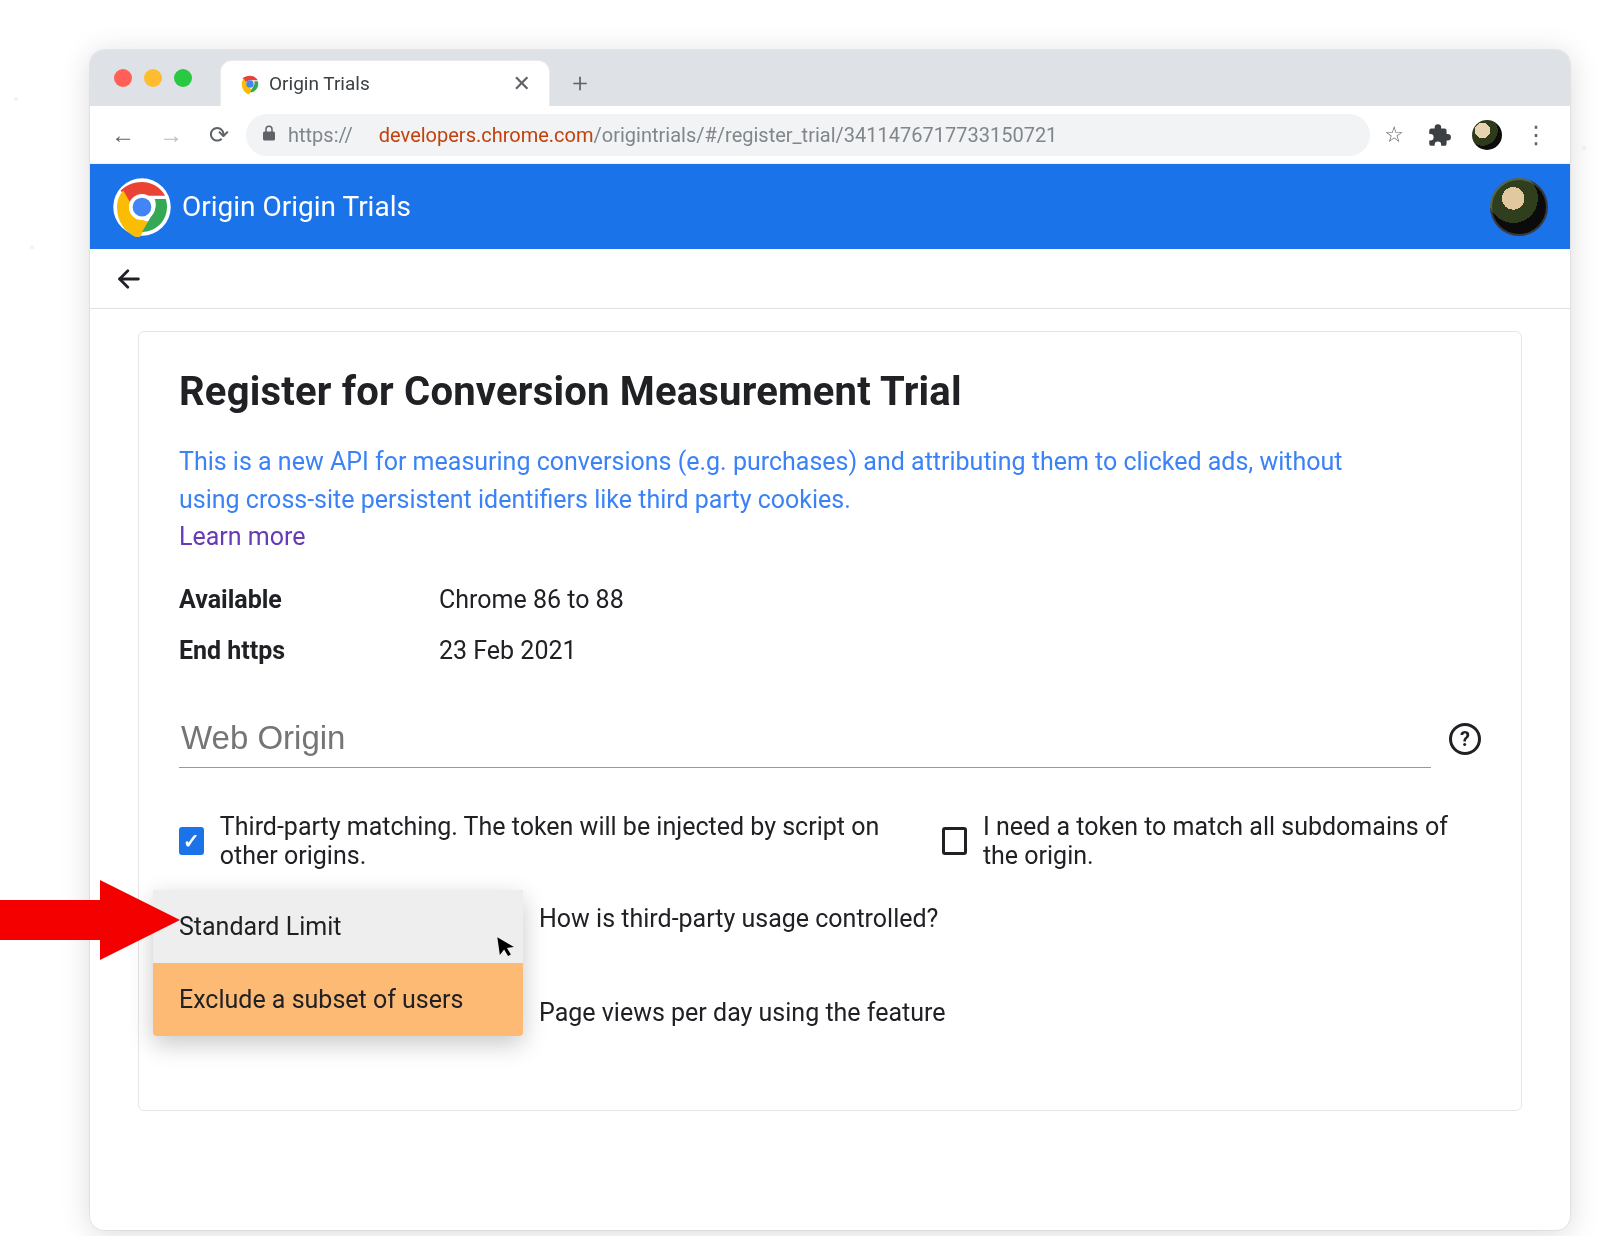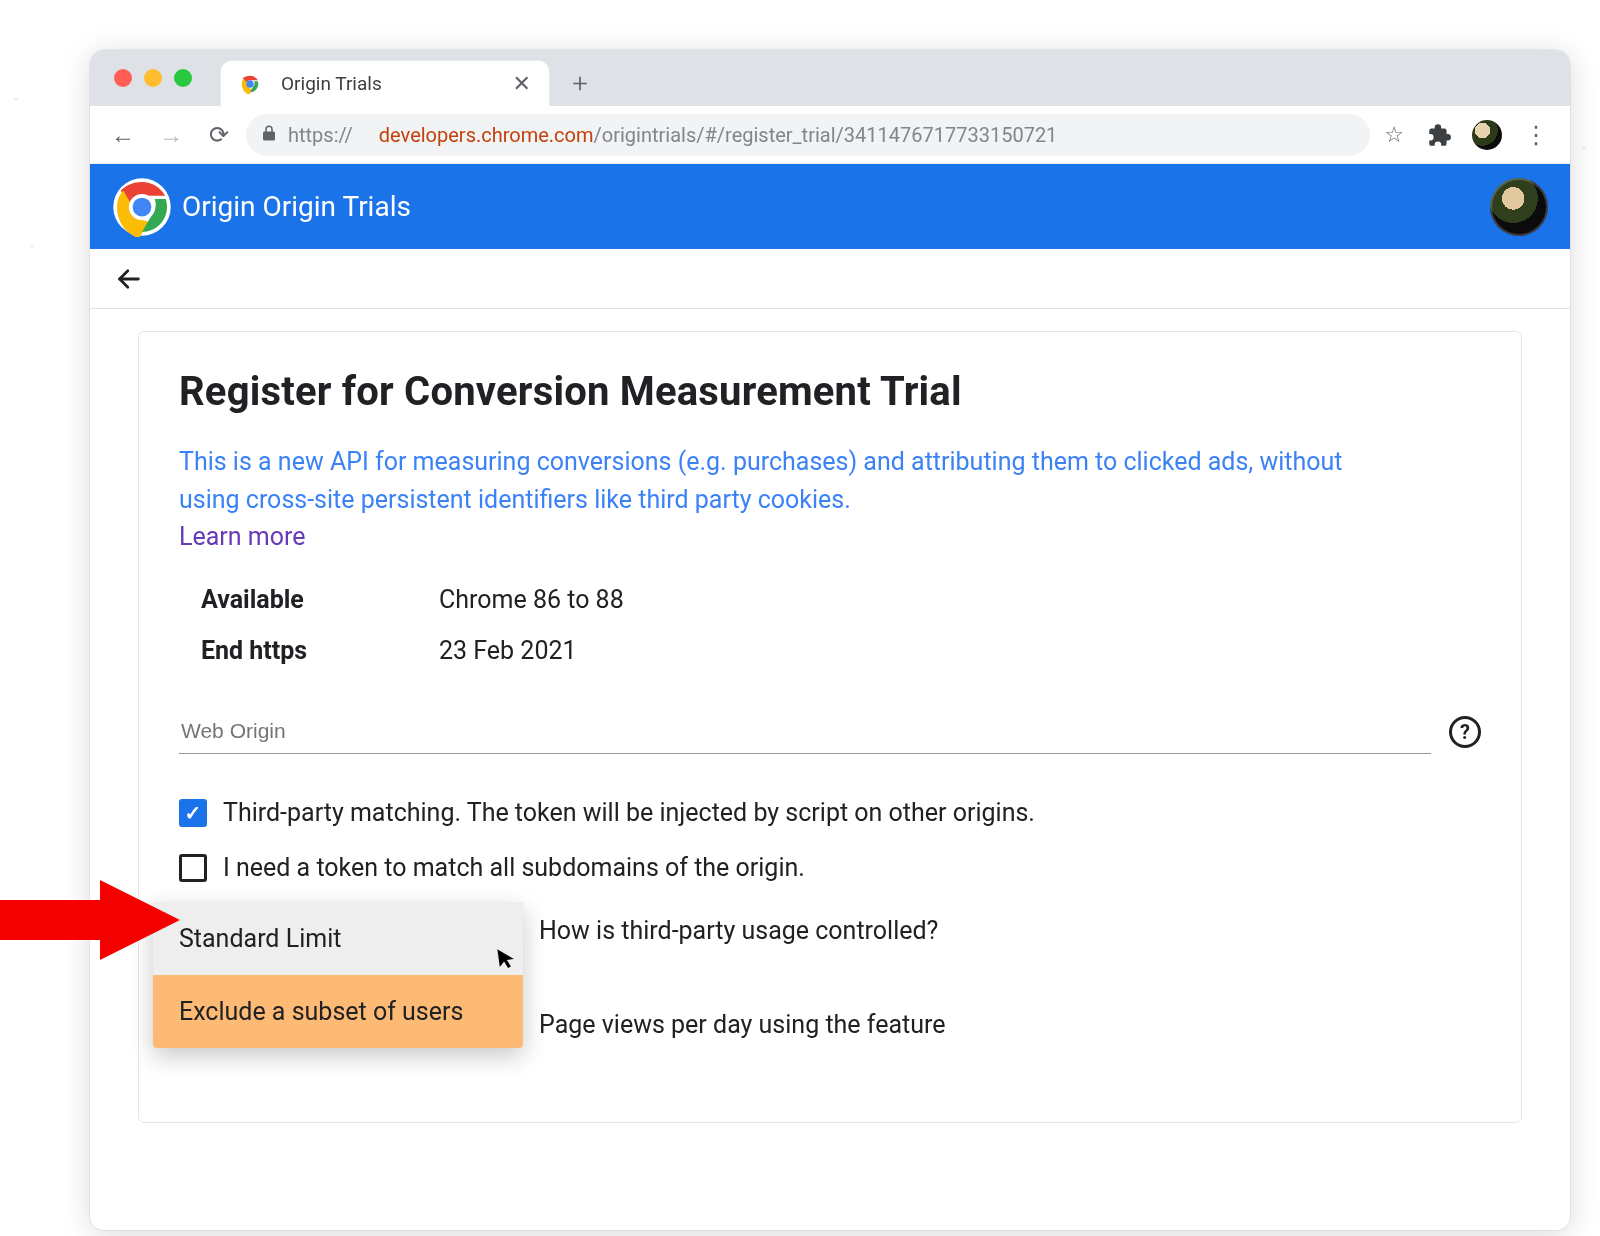--- a/index.html
+++ b/index.html
@@ -29,21 +29,21 @@
     background: #fff;
     overflow: hidden;
   }
 
   
   .tabstrip { height: 56px; background: #dee1e6; display:flex; align-items:flex-end; padding-left: 16px; }
   .traffic { display:flex; gap:12px; align-items:center; height:56px; padding-right: 28px; padding-left: 8px;}
   .tl-dot { width:18px; height:18px; border-radius:50%; }
   .tl-red{background:#ff5f57;} .tl-yel{background:#febc2e;} .tl-grn{background:#28c840;}
   .tab {
-    display:flex; align-items:center; gap:20px;
+    display:flex; align-items:center; gap:8px;
     background:#fff; height:46px; border-radius: 12px 12px 0 0;
     padding: 0 18px; min-width: 330px;
     border:1px solid rgba(0,0,0,.08); border-bottom:none;
     font-size: 19px; color:#3c4043;
   }
   .tab .favicon { width:22px; height:22px; }
   .tab .title { flex:1; }
   .tab .close { color:#5f6368; font-size:22px; line-height:1; cursor:pointer; }
   .newtab { width:40px; height:40px; display:flex; align-items:center; justify-content:center; color:#5f6368; font-size:26px; cursor:pointer; margin-left:10px; margin-bottom:4px;}
 
@@ -75,26 +75,26 @@
   .content { padding: 22px 48px; }
   .card {
     border:1px solid rgba(0,0,0,.10); border-radius:6px;
     padding: 36px 40px 0 40px;
     color:#202124;
   }
   .card h1 { font-size:40px; font-weight:700; letter-spacing:.2px; margin-bottom:28px;}
   .card p.desc { font-size:25px; line-height:1.5; color:#3b82f6; max-width: 1200px;}
   .card a.learn { display:inline-block; color:#673ab7; font-size:25px; margin-top:4px; text-decoration:none;}
   .kv { display:grid; grid-template-columns: 260px 1fr; row-gap:22px; margin: 34px 0 44px 0; font-size:25px;}
-  .kv .k { font-weight:700;margin-left:22px;}
+  .kv .k { font-weight:700;}
   .field-row { display:flex; align-items:center; gap:18px; }
-  .text-field { flex:1; border:none; border-bottom:1px solid rgba(0,0,0,.4); font-size:21px; color:#8b5cf6; padding: 10px 2px; outline:none; background:transparent;}
+  .text-field { flex:1; border:none; border-bottom:1px solid rgba(0,0,0,.4); font-size:33px; color:#8b5cf6; padding: 10px 2px; outline:none; background:transparent;}
   .help-icon { width:32px; height:32px; display:flex; align-items:center; justify-content:center; border:3px solid #202124; border-radius:50%; font-weight:700; font-size:20px; color:#202124;}
 
-  .checks { margin-top: 44px; display:flex; flex-direction:column; gap:26px;}
+  .checks { margin-top: 44px; display:flex; gap:26px;}
   .check { display:flex; align-items:center; gap:16px; font-size:25px; color:#202124;}
   .cbox { width:28px; height:28px; border:3px solid #202124; border-radius:3px; display:flex; align-items:center; justify-content:center; background:#fff; color:#fff; font-size:20px;}
   .cbox.checked{ background:#1a73e8; border-color:#1a73e8;}
   .cbox.checked::after{ content:"✓"; font-weight:700;}
 
   .drop-area { position: relative; margin-top: 40px; height: 200px;}
   .qtext { position:absolute; left: 360px; top: -6px; font-size:25px;}
   .qtext2 { position:absolute; left: 360px; top: 88px; font-size:25px;}
   .dropdown {
     position:absolute; left: -26px; top: -20px; width: 370px;

